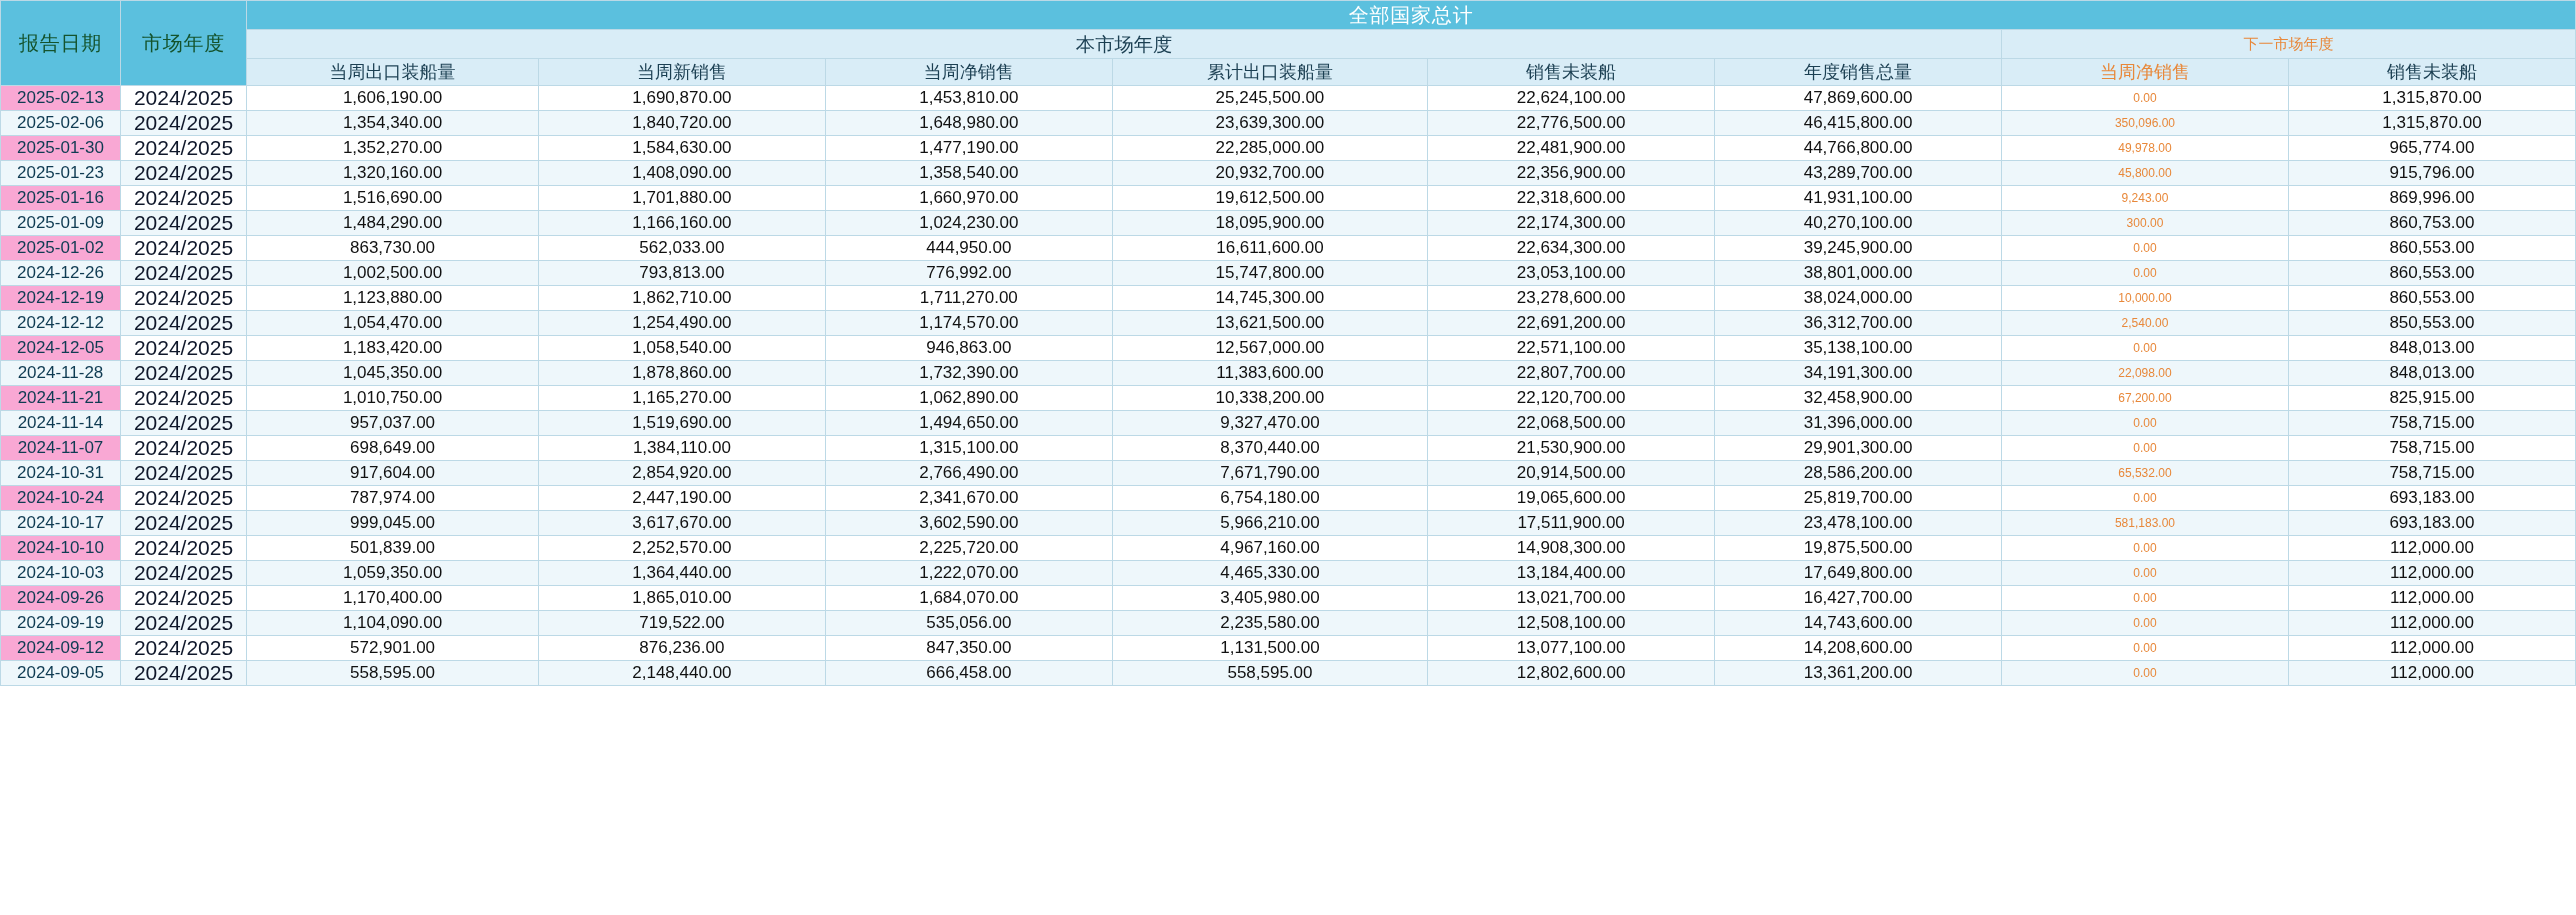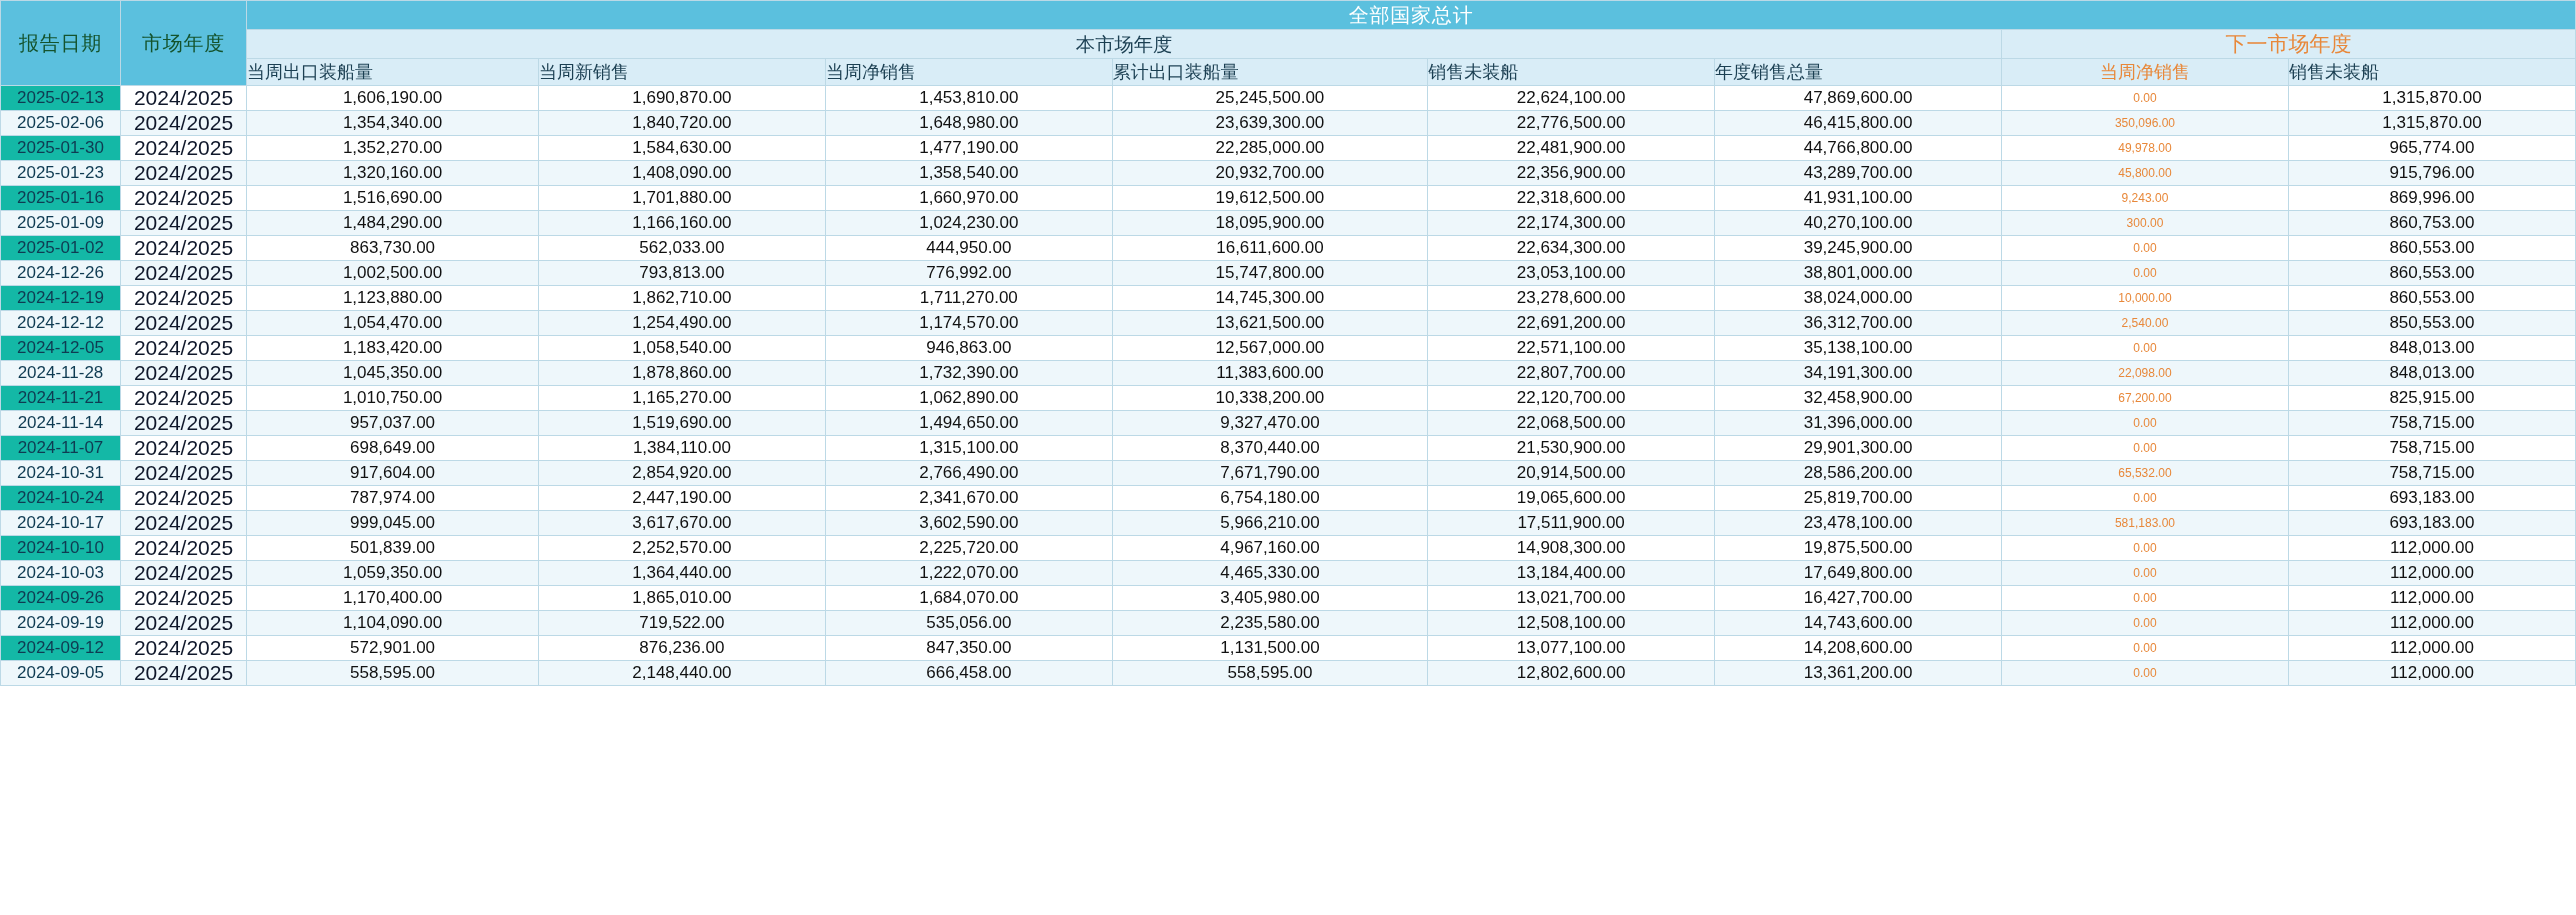--- a/index.html
+++ b/index.html
@@ -48,49 +48,49 @@
     color: #1b3f52;
     font-size: 19.3px;
     font-weight: bold;
     text-align: center;
     height: 28px;
     margin-left: 31px;
   }
   .hdr-group-blue {
     background: #d9edf7;
     color: #e8883a;
-    font-size: 21px;
+    font-size: 15px;
     font-weight: bold;
     text-align: center;
     height: 28px;
   }
   .hdr-sub {
     background: #d9edf7;
     color: #1b3f52;
     font-size: 18px;
     font-weight: bold;
-    text-align: left;
+    text-align: center;
     height: 26px;
   }
   .hdr-sub-orange {
     background: #d9edf7;
     color: #e8883a;
     font-size: 18px;
     font-weight: bold;
     text-align: center;
     height: 26px;
   }
   
   td.c-date {
     text-align: center;
     font-size: 17px;
     font-weight: bold;
     color: #0f3b52;
     height: 24px;
-    background: #14b8a6;
+    background: #f9a8d4;
   }
   td.c-year {
     text-align: center;
     font-size: 21px;
     font-weight: bold;
     color: #0f172a;
     height: 24px;
     background: #ffffff;
   }
   td.c-num {

